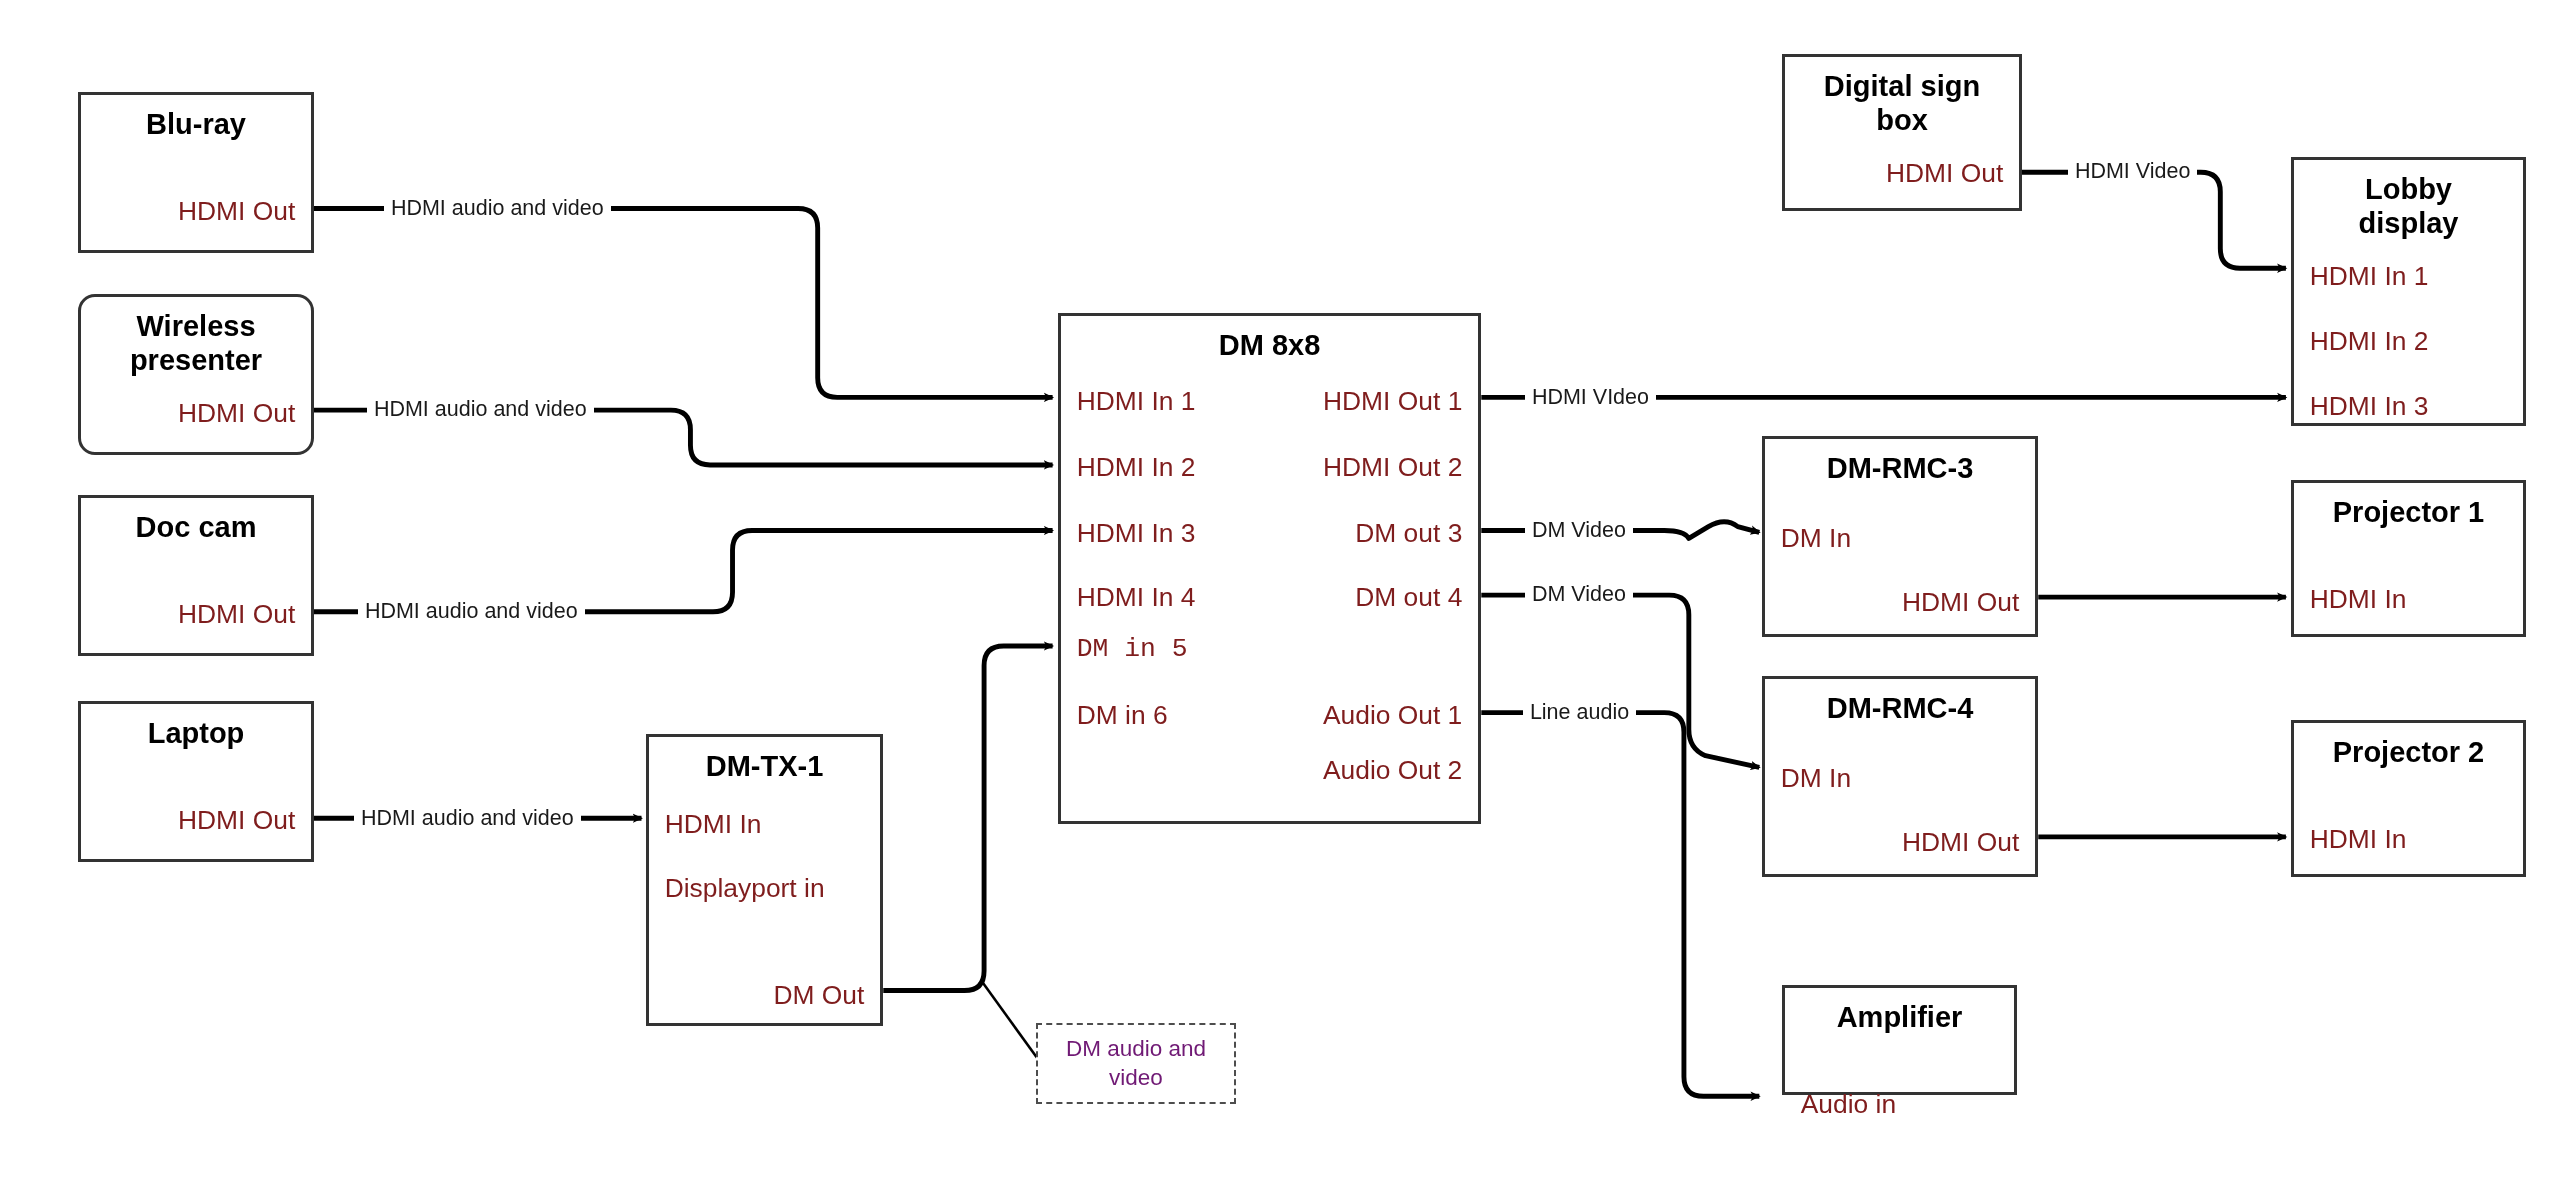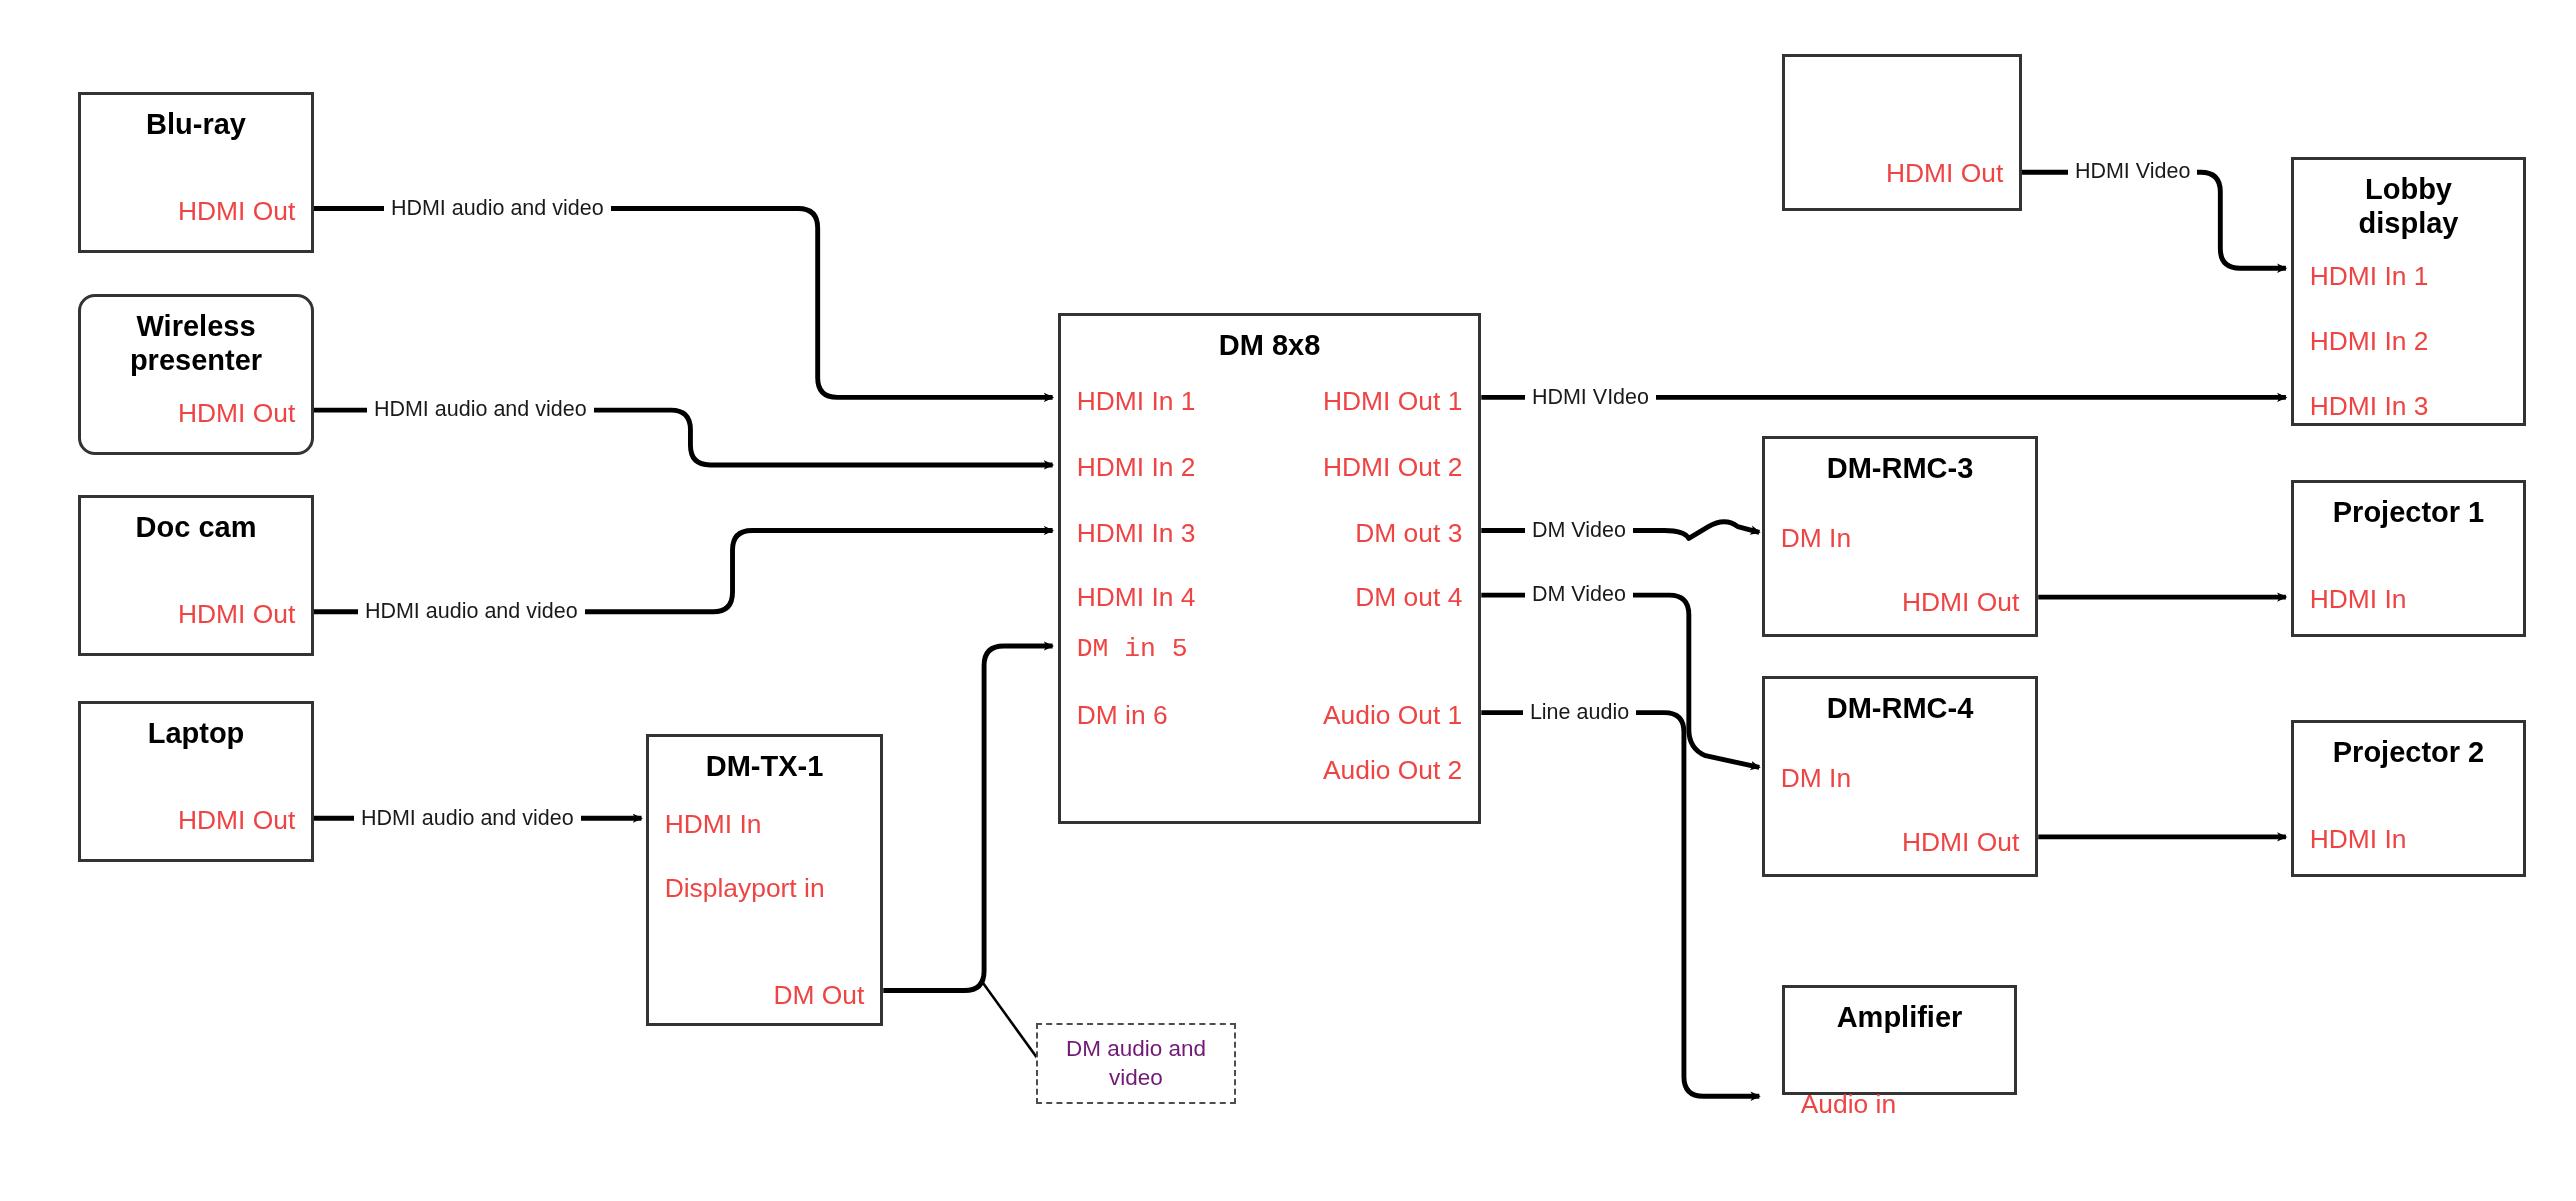--- a/index.html
+++ b/index.html
@@ -38,21 +38,21 @@
     color: #000000;
     text-align: center;
     line-height: 1.18;
     margin-top: 11.7px;
     padding: 0 5.9px;
     white-space: pre-line;
   }
   .port {
     position: absolute;
     font-size: 26.4px;
-    color: #ef4444;
+    color: #7f1d1d;
     white-space: nowrap;
     line-height: 1;
   }
   .port-left  { left: 15.7px; }
   .port-right { right: 15.7px; }
   .edge-label {
     position: absolute;
     font-size: 21.5px;
     color: #1a1a1a;
     white-space: nowrap;
@@ -165,20 +165,22 @@
     <div class="port port-left" style="top:386px;">DM in 6</div>
     <div class="port port-right" style="top:72px;">HDMI Out 1</div>
     <div class="port port-right" style="top:138px;">HDMI Out 2</div>
     <div class="port port-right" style="top:204px;margin-left:28px;">DM out 3</div>
     <div class="port port-right" style="top:268px;">DM out 4</div>
     <div class="port port-right" style="top:386px;">Audio Out 1</div>
     <div class="port port-right" style="top:441px;">Audio Out 2</div>
   </div>
 
   <div class="node" style="left:1782px; top:54px; width:240px; height:157px;">
+    <div class="node-title">Digital sign
+box</div>
     <div class="port port-right" style="top:103px;">HDMI Out</div>
   </div>
 
   <div class="node" style="left:2291px; top:157px; width:235px; height:269px;">
     <div class="node-title">Lobby
 display</div>
     <div class="port port-left" style="top:103px;">HDMI In 1</div>
     <div class="port port-left" style="top:168px;">HDMI In 2</div>
     <div class="port port-left" style="top:233px;">HDMI In 3</div>
   </div>

